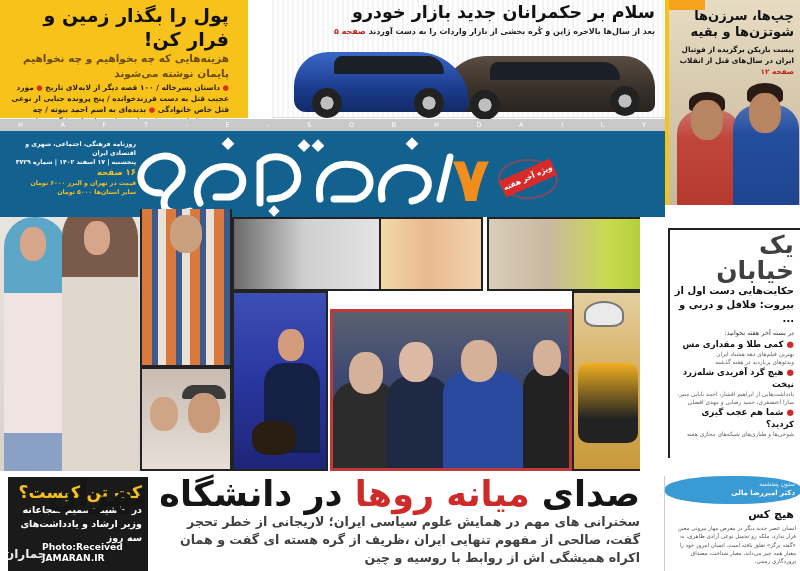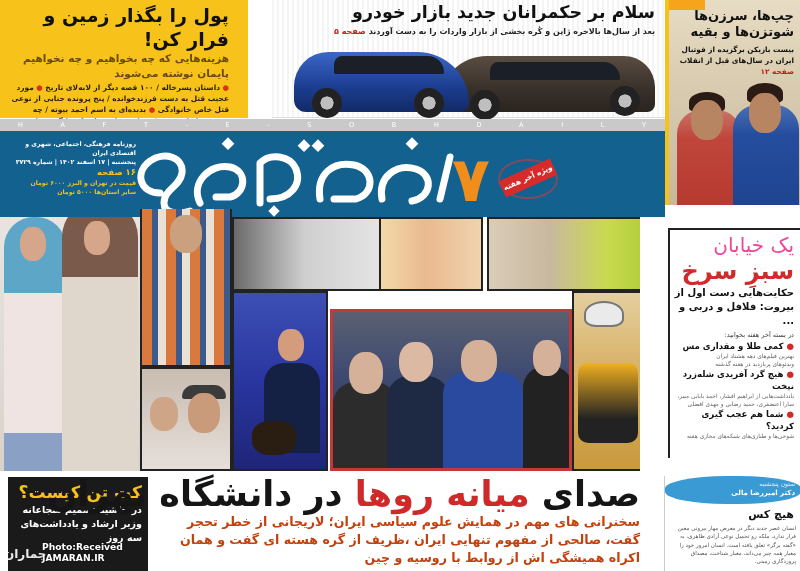--- a/index.html
+++ b/index.html
@@ -93,21 +93,21 @@
   .p-politics .suit { position: absolute; border-radius: 22px 22px 0 0; }
   .p-cyclist { left: 572px; top: 74px; width: 68px; height: 180px; background: linear-gradient(180deg,#e4cfa0 0%,#d9b46a 40%,#c99a3d 100%); border-right: none; }
   .p-cyclist .helmet { position: absolute; left: 10px; top: 8px; width: 40px; height: 26px; border-radius: 50% 50% 30% 30%; background: #eaeaea; border: 2px solid #777; }
   .p-cyclist .jersey { position: absolute; left: 4px; top: 70px; width: 60px; height: 80px; background: linear-gradient(180deg,#f0b020,#222 70%); border-radius: 10px; }
 
   
   .feature {
     position: absolute; left: 668px; top: 228px; width: 132px; height: 230px;
     background: #fff; border-left: 2px solid #222; border-top: 2px solid #222; padding: 2px 6px 0 4px;
   }
-  .feature .hl1 { font-size: 20px; font-weight: 400; color: #ec4899; line-height: 26px; }
+  .feature .hl1 { font-size: 25px; font-weight: 700; color: #404040; line-height: 26px; }
   .feature .hl2 { font-size: 24px; font-weight: 700; color: #d12a2a; line-height: 26px; margin-bottom: 2px; }
   .feature .sub { font-size: 10px; font-weight: 700; color: #111; line-height: 14px; margin-bottom: 3px; }
   .feature .intro { font-size: 6.5px; color: #333; line-height: 9px; }
   .feature .item-t { font-size: 8.6px; font-weight: 700; color: #111; line-height: 12px; }
   .feature .item-t .dot { color: #d12a2a; }
   .feature .item-d { font-size: 5.8px; color: #666; line-height: 8px; }
 
   
   .bottom-left {
     position: absolute; left: 8px; top: 477px; width: 140px; height: 94px;
@@ -115,21 +115,21 @@
   }
   .bottom-left .hl { font-size: 17px; font-weight: 700; color: #f6c11b; line-height: 22px; }
   .bottom-left .body { font-size: 9.5px; font-weight: 700; color: #fff; line-height: 14px; }
   .watermark { position: absolute; left: 4px; top: 541px; width: 130px; height: 28px; }
   .watermark .wm-logo { position: absolute; left: 0; top: 6px; font-size: 12px; color: #fff; font-weight: 700; opacity: 0.9; }
   .watermark .wm-text { position: absolute; left: 38px; top: 0; font-size: 9.2px; color: #fff; line-height: 11px; font-weight: 700; text-shadow: 0 0 2px #000; }
 
   
   .main-hl { position: absolute; left: 154px; top: 474px; width: 486px; height: 40px; font-size: 35px; font-weight: 700; color: #151515; line-height: 40px; white-space: nowrap; text-align: center; }
   .main-hl .red { color: #cf2a2a; }
-  .main-sub { position: absolute; left: 154px; top: 513px; width: 486px; font-size: 12.6px; font-weight: 700; color: #c2410c; line-height: 18px; }
+  .main-sub { position: absolute; left: 154px; top: 513px; width: 486px; font-size: 12.6px; font-weight: 700; color: #404040; line-height: 18px; }
 
   
   .column {
     position: absolute; left: 664px; top: 476px; width: 136px; height: 95px; border-left: 1px solid #ccc; background: #fff;
   }
   .column .head { position: absolute; left: 0; top: 0; width: 136px; height: 28px; background: #3a9ad4; padding: 3px 6px 0 0; }
   .column .head .k { font-size: 6px; color: #eaf4fb; line-height: 9px; }
   .column .head .a { font-size: 7px; color: #fff; line-height: 10px; font-weight: 700; }
   .column .title { position: absolute; right: 6px; top: 32px; font-size: 11px; font-weight: 700; color: #111; }
   .column .text { position: absolute; right: 4px; top: 48px; width: 128px; font-size: 5.6px; line-height: 8.3px; color: #555; }
@@ -267,21 +267,20 @@
     <div class="pp" style="left:200px; top:28px; width:28px; height:36px;"></div>
   </div>
   <div class="ph p-cyclist">
     <div class="helmet"></div>
       <div class="jersey"></div>
   </div>
 </div>
 
 <div class="feature rtl">
   <div class="hl1">یک خیابان</div>
-  <div class="hl2">سبزِ سرخ</div>
   <div class="sub">حکایت‌هایی دست اول از بیروت: فلافل و دربی و ...</div>
   <div class="intro">در بسته آخر هفته بخوانید:</div>
   <div class="item-t"><span class="dot">● </span><span>کمی طلا و مقداری مس</span></div>
   <div class="item-d">بهترین فیلم‌های دهه هشتاد ایران</div>
   <div class="item-d">ویدئوهای پربازدید در هفته گذشته</div>
   <div class="item-t"><span class="dot">● </span><span>هیچ گرد آفریدی شله‌زرد نپخت</span></div>
   <div class="item-d">یادداشت‌هایی از ابراهیم افشار، احمد بابایی منیر، سارا اعتضفری، حمید رضایی و مهدی افضلی</div>
   <div class="item-t"><span class="dot">● </span><span>شما هم عجب گیری کردید؟</span></div>
   <div class="item-d">شوخی‌ها و طنازی‌های شبکه‌های مجازی هفته</div>
 </div>

